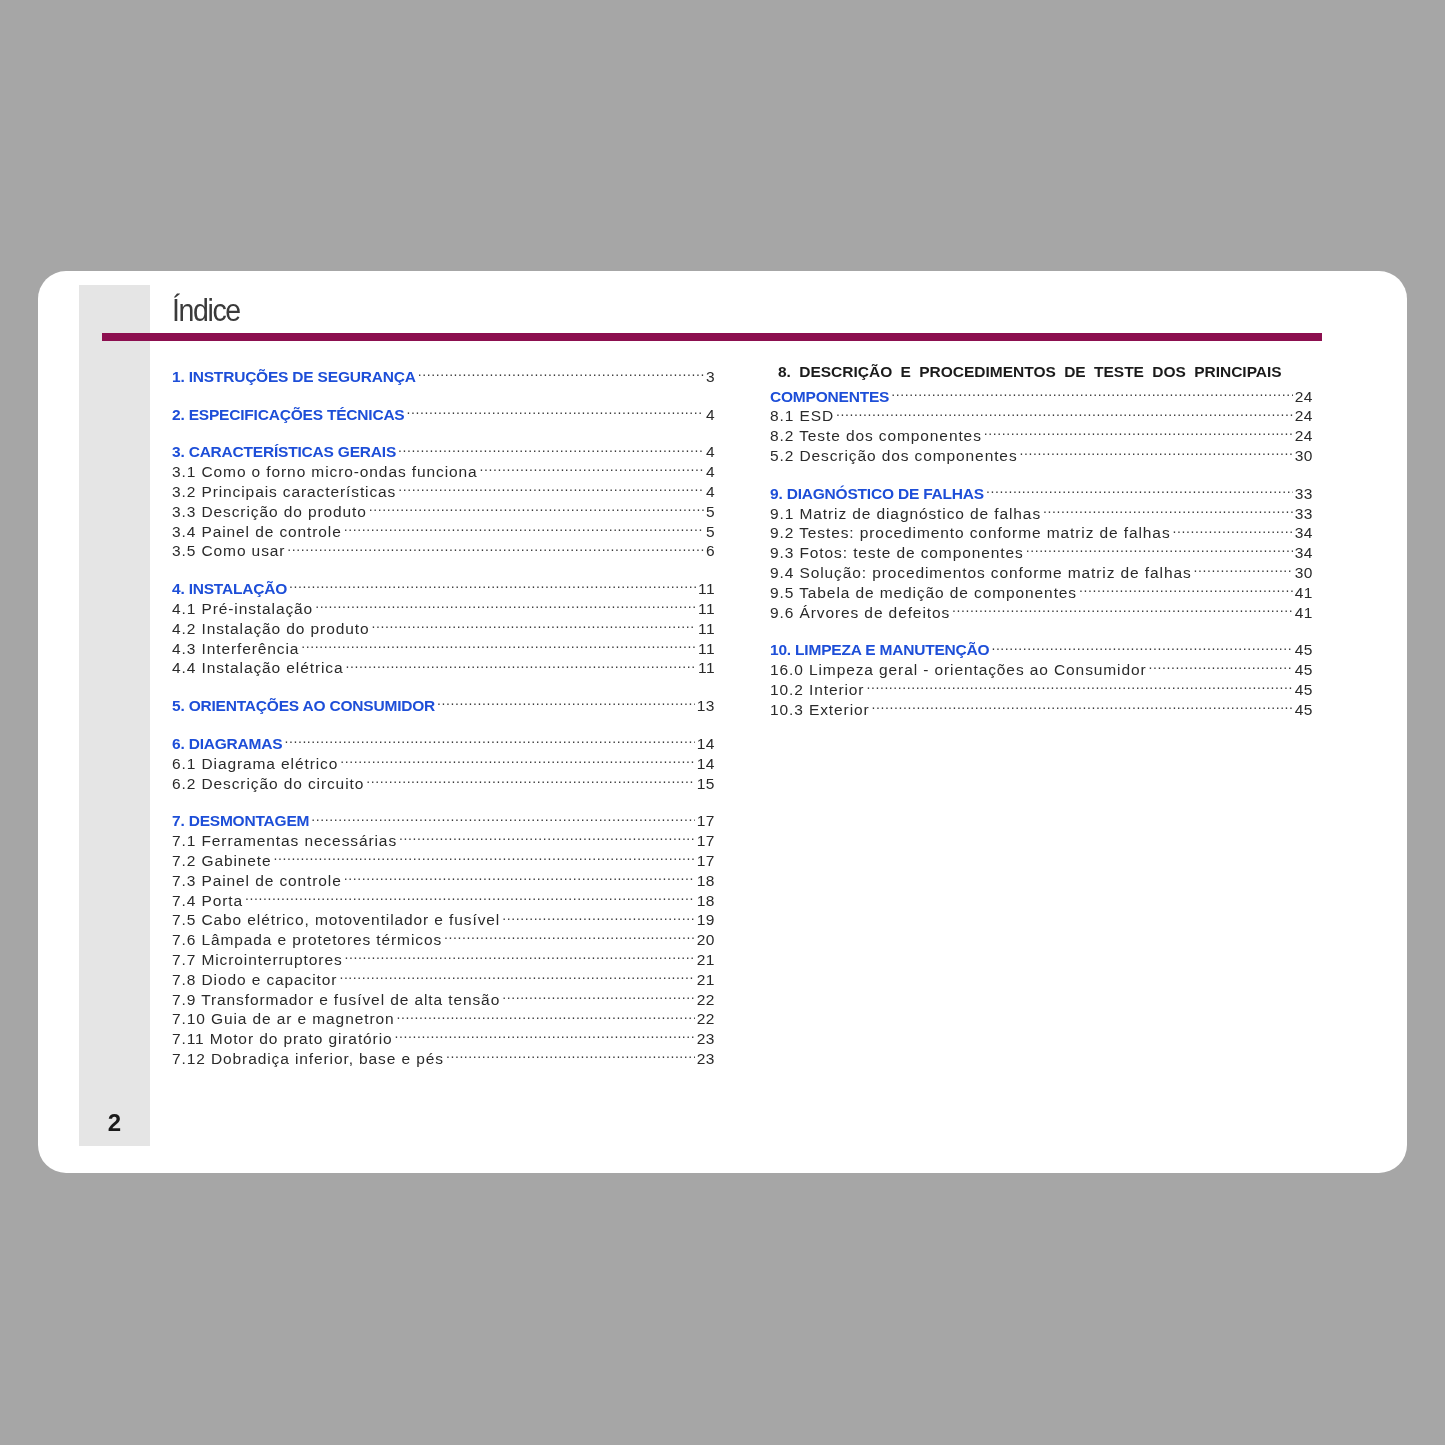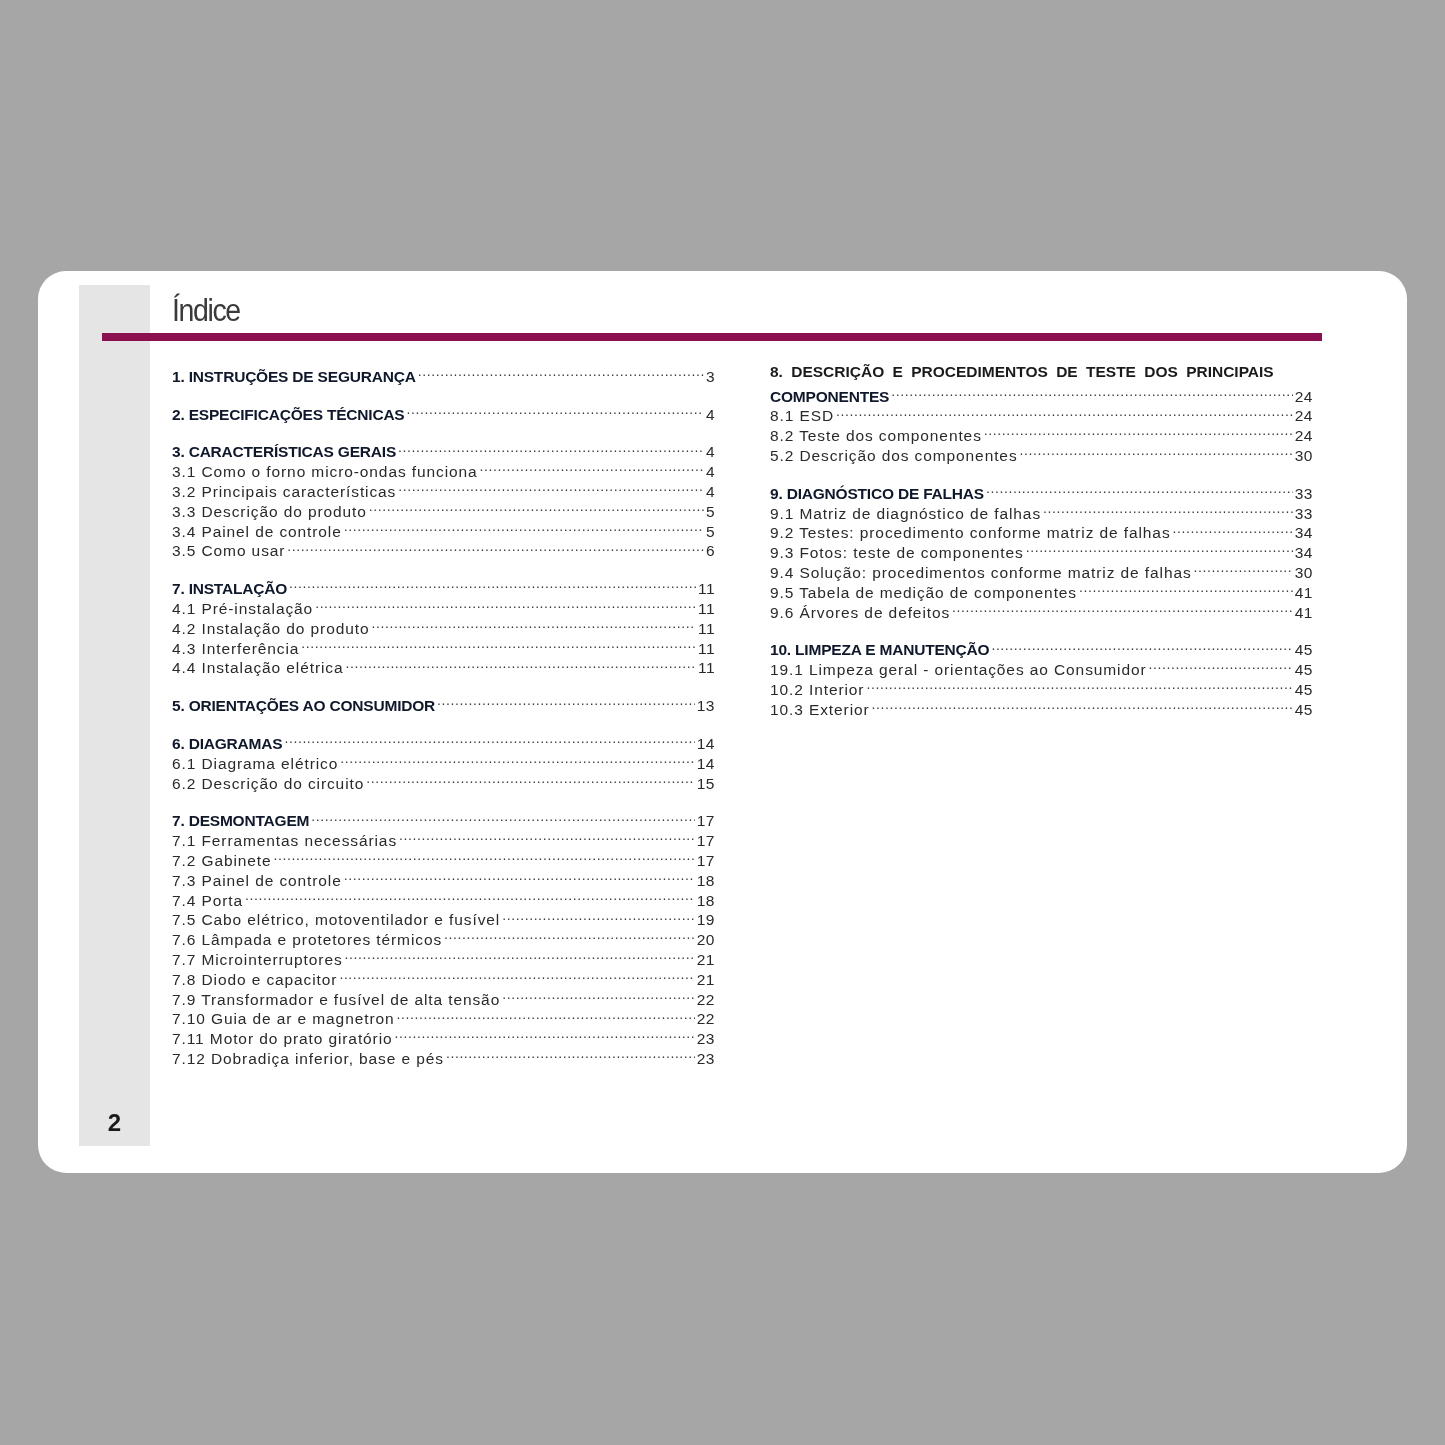--- a/index.html
+++ b/index.html
@@ -91,30 +91,31 @@
     width: auto; height: auto;
     background: none;
     border-radius: 0;
     overflow: visible;
     flex: 0 0 auto;
     letter-spacing: 0.5px;
   }
   .row.heading .label {
     font-weight: bold;
     letter-spacing: -0.2px;
-    color: #0f172a;
+    color: #1d4ed8;
   }
   .heading-wrap {
     font-weight: bold;
     color: #1a1a1a;
     height: 19.8px;
     line-height: 19.8px;
     white-space: nowrap;
     word-spacing: 4px;
     letter-spacing: 0;
+    margin-left: 8px;
   }
 </style>
 </head>
 <body>
 
 <div class="page">
   <div class="side-strip"></div>
   <div class="page-number">2</div>
   <div class="title">Índice</div>
   <div class="title-bar"></div>
@@ -161,21 +162,21 @@
           <span class="page">5</span>
         </div>
         <div class="row">
           <span class="label">3.5 Como usar</span>
           <span class="dots"></span>
           <span class="page">6</span>
         </div>
       </div>
       <div class="section">
         <div class="row heading">
-          <span class="label">7. INSTALAÇÃO</span>
+          <span class="label">4. INSTALAÇÃO</span>
           <span class="dots"></span>
           <span class="page">11</span>
         </div>
         <div class="row">
           <span class="label">4.1 Pré-instalação</span>
           <span class="dots"></span>
           <span class="page">11</span>
         </div>
         <div class="row">
           <span class="label">4.2 Instalação do produto</span>
@@ -346,21 +347,21 @@
           <span class="page">41</span>
         </div>
       </div>
       <div class="section">
         <div class="row heading">
           <span class="label">10. LIMPEZA E MANUTENÇÃO</span>
           <span class="dots"></span>
           <span class="page">45</span>
         </div>
         <div class="row">
-          <span class="label">19.1 Limpeza geral - orientações ao Consumidor</span>
+          <span class="label">16.0 Limpeza geral - orientações ao Consumidor</span>
           <span class="dots"></span>
           <span class="page">45</span>
         </div>
         <div class="row">
           <span class="label">10.2 Interior</span>
           <span class="dots"></span>
           <span class="page">45</span>
         </div>
         <div class="row">
           <span class="label">10.3 Exterior</span>

